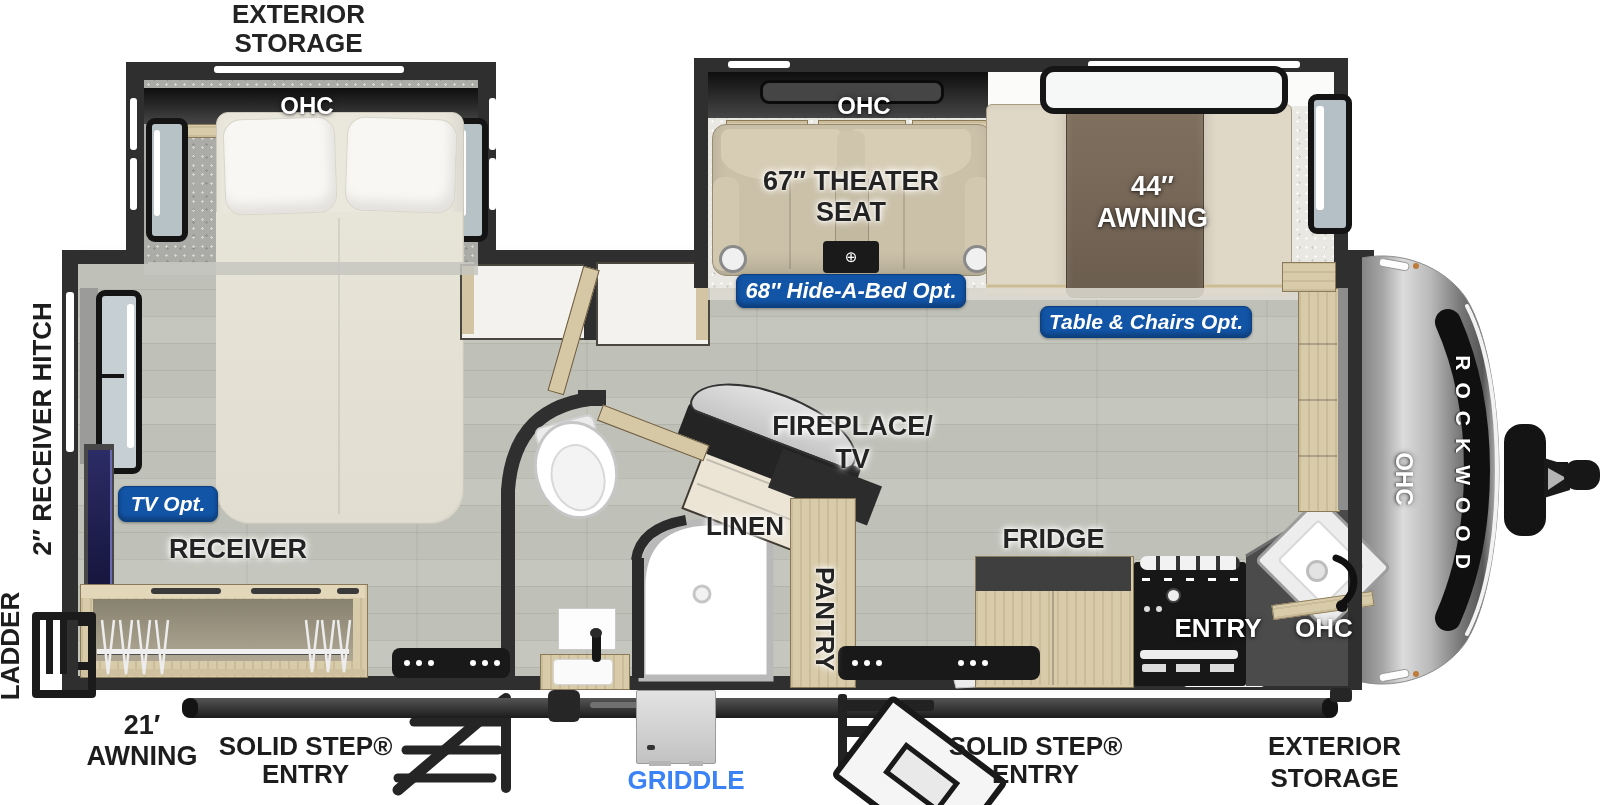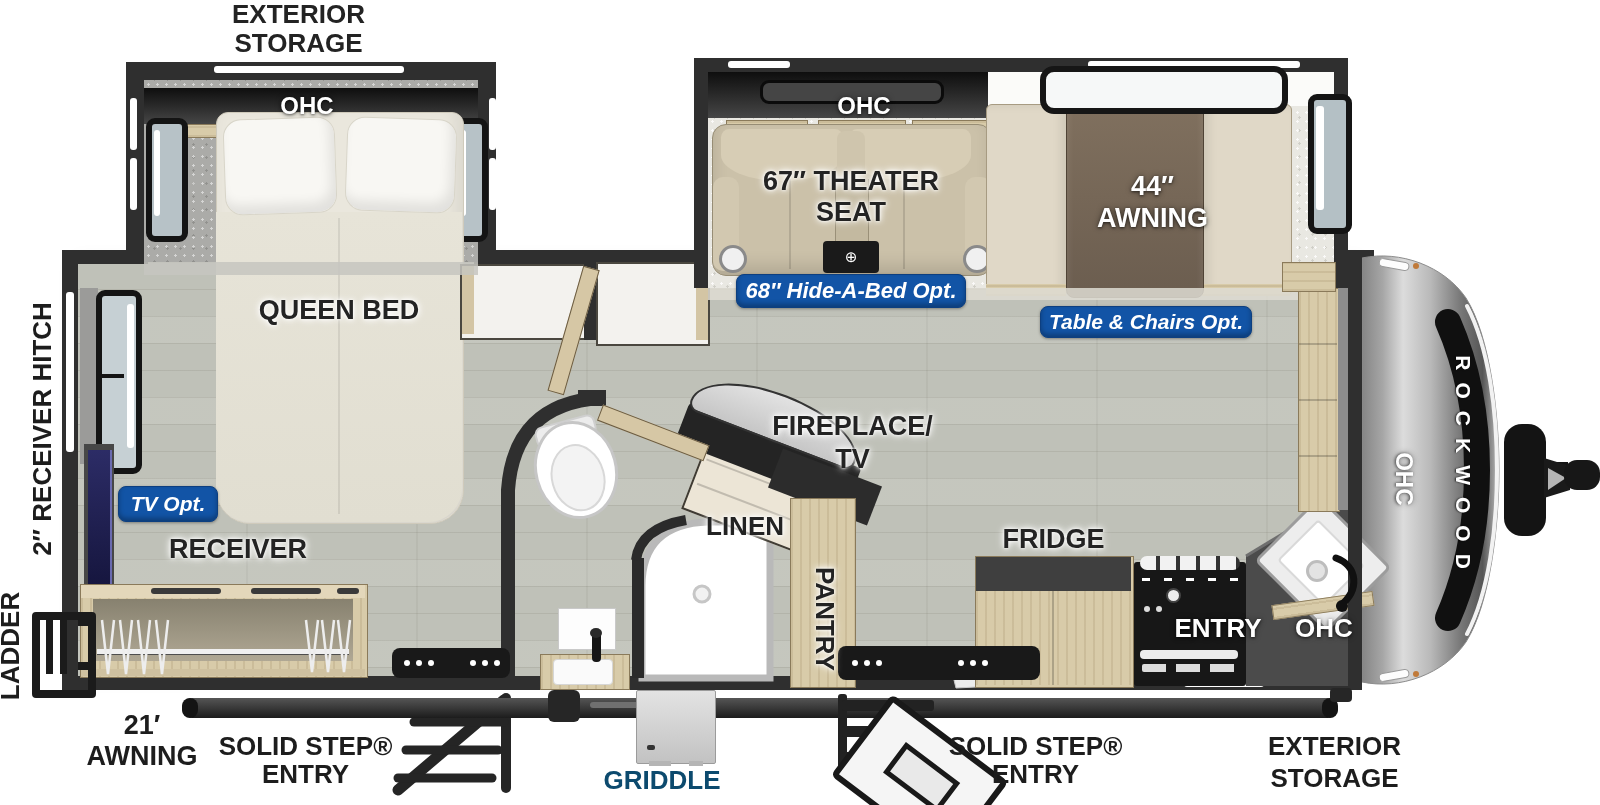--- a/index.html
+++ b/index.html
@@ -303,21 +303,20 @@
       <path d="M338 620 L344 672 L350 620"></path>
     </g>
   </svg>
 
   <div class="abs lbl ld f26" style="left:186px;top:0;width:225px;line-height:29px">
     <div>EXTERIOR</div>
     <div>STORAGE</div>
   </div>
   <div class="abs lbl ll f24" style="left:267px;top:92px;width:80px">OHC</div>
   <div class="abs lbl ld f27" style="left:216px;top:294px;width:246px;line-height:33px">
-    <div>QUEEN BED</div>
   </div>
   <div class="abs badge f21" style="left:118px;top:486px;width:98px;height:34px">TV Opt.</div>
   <div class="abs lbl ld f27" style="left:138px;top:534px;width:200px">RECEIVER</div>
 
   <div class="abs lbl ll f24" style="left:824px;top:92px;width:80px">OHC</div>
   <div class="abs lbl ld f27" style="left:712px;top:166px;width:278px;line-height:31px">
     <div>67″ THEATER</div>
     <div>SEAT</div>
   </div>
   <div class="abs badge f22" style="left:736px;top:274px;width:228px;height:32px">68″ Hide-A-Bed Opt.</div>
@@ -341,21 +340,21 @@
   <div class="abs lbl" style="left:-92px;top:414px;width:270px;height:30px;transform:rotate(-90deg);font-weight:bold;font-size:26px;color:#1d1d1d">2″ RECEIVER HITCH</div>
   <div class="abs lbl" style="left:-48px;top:632px;width:116px;height:28px;transform:rotate(-90deg);font-weight:bold;font-size:26px;color:#1d1d1d">LADDER</div>
   <div class="abs lbl f27" style="left:62px;top:710px;width:160px;line-height:31px;color:#1d1d1d">
     <div>21′</div>
     <div>AWNING</div>
   </div>
   <div class="abs lbl f26" style="left:198px;top:732px;width:215px;line-height:28px;color:#1d1d1d">
     <div>SOLID STEP®</div>
     <div>ENTRY</div>
   </div>
-  <div class="abs lbl f26" style="left:592px;top:766px;width:140px;color:#0c4a6e">GRIDDLE</div>
+  <div class="abs lbl f26" style="left:616px;top:766px;width:140px;color:#3b82f6">GRIDDLE</div>
   <div class="abs lbl f26" style="left:928px;top:732px;width:215px;line-height:28px;color:#1d1d1d">
     <div>SOLID STEP®</div>
     <div>ENTRY</div>
   </div>
   <div class="abs lbl f26" style="left:1232px;top:730px;width:205px;line-height:32px;color:#1d1d1d">
     <div>EXTERIOR</div>
     <div>STORAGE</div>
   </div>
 
 </div>

